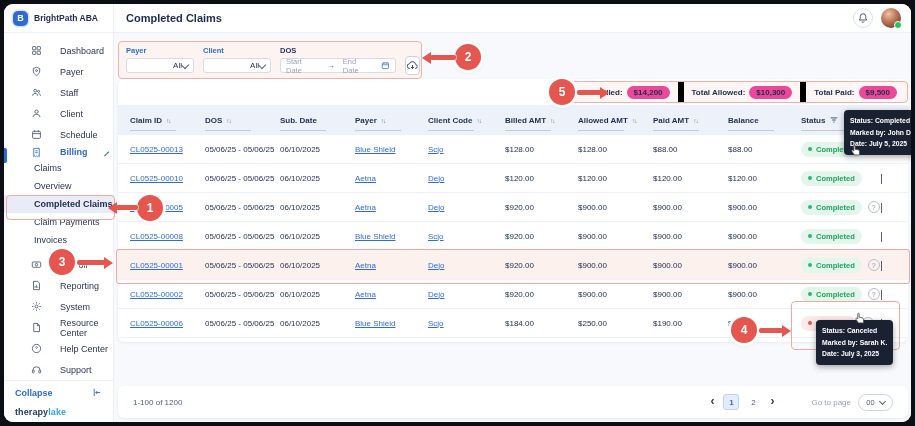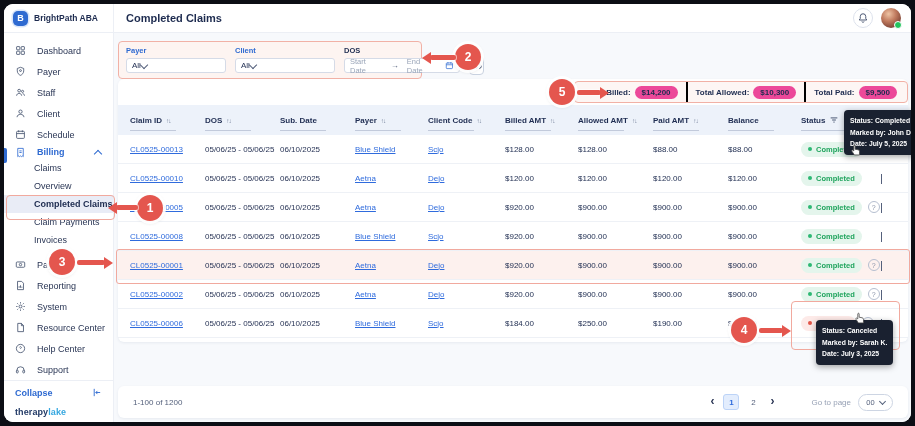--- a/index.html
+++ b/index.html
@@ -15,21 +15,21 @@
   .brand-name{font-size:8.5px;font-weight:bold;color:#1d2b4f;white-space:nowrap}
   .page-title{font-size:11px;font-weight:bold;color:#1d2b4f;margin-left:12px}
   .topbar-right{margin-left:auto;display:flex;align-items:center;gap:8px;padding-right:10px}
   .bell-btn{width:20px;height:20px;border-radius:50%;border:1px solid #dde2ec;background:#fff;display:flex;align-items:center;justify-content:center;color:#3c4a68;box-sizing:border-box}
   .bell-btn .ic{width:12px;height:12px}
   .avatar{width:20px;height:20px;border-radius:50%;background:radial-gradient(circle at 38% 30%,#eec3a4 0%,#c07a5e 40%,#7c4336 78%,#5c2f27 100%);position:relative;flex:none}
   .online-dot{position:absolute;right:-1px;bottom:-1px;width:6px;height:6px;border-radius:50%;background:#22c55e;border:1.3px solid #fff}
 
   
   .sidebar{position:absolute;left:0;top:28px;bottom:0;width:110px;background:#fff;border-right:1px solid #eceff5;box-sizing:border-box;display:flex;flex-direction:column;padding-top:8px;z-index:10}
-  .nav-item{display:flex;align-items:center;gap:11px;padding-left:11px;height:21px;font-size:9px;color:#2a3655;position:relative}
+  .nav-item{display:flex;align-items:center;gap:18px;padding-left:27px;height:21px;font-size:9px;color:#2a3655;position:relative}
   .nav-item .ni{width:11px;height:11px;color:#44526f;flex:none}
   .nav-item.active-parent{color:#2e6ad1;font-weight:bold}
   .nav-item.active-parent .ni{color:#2e6ad1}
   .billing-bar{position:absolute;left:0;top:3px;width:3px;height:15px;background:#2e6ad1;border-radius:0 2px 2px 0}
   .chev{width:5px;height:5px;border-right:1.4px solid currentColor;border-bottom:1.4px solid currentColor;display:inline-block}
   .chev.up{transform:rotate(-135deg);margin-left:auto;margin-right:12px;margin-top:3px}
   .chev.down{transform:rotate(45deg);margin-top:-2px}
   .sub-item{height:18px;padding-left:30px;font-size:9px;color:#2a3655;display:flex;align-items:center;position:relative}
   .sub-item.active{background:#e9ecf6;color:#1d2b4f;font-weight:bold}
   .nav-lower{margin-top:5px}
@@ -40,33 +40,33 @@
   .tl-logo .p{color:#223a66}.tl-logo .a{color:#35a7e0}
 
   
   .main{position:absolute;left:110px;top:28px;right:0;bottom:0;background:#f7f9fc}
 
   .filter-panel{position:absolute;left:4px;top:9px;width:304px;height:38px;background:#fdf4f1;border:1px solid #f1b1a6;border-radius:4px;box-sizing:border-box;display:flex;gap:9px;padding:4px 7px;z-index:2}
   .fgroup{display:flex;flex-direction:column;gap:3px}
   .flabel{font-size:7.5px;font-weight:bold;color:#2e6ad1}
   .flabel.dark{color:#1d2b4f}
   .fbox{height:15px;background:#fff;border:1px solid #d5dbe7;border-radius:3px;display:flex;align-items:center;box-sizing:border-box;padding:0 5px}
-  .fselect{width:100px;justify-content:flex-start;font-size:8px;color:#1d2b4f}
+  .fselect{width:68px;justify-content:flex-end;font-size:8px;color:#1d2b4f}
   .fselect .chev,.goto-select .chev{color:#55617c}
   .daterange{width:116px;gap:8px;font-size:7.5px;color:#9aa5b8}
   .daterange .sep{color:#55617c;font-size:8px}
   .cal-ic{width:9px;height:9px;color:#2e6ad1;margin-left:auto}
   .dl-btn{width:25px;height:19px;margin-top:10px;background:#fff;border:1px solid #c9d2e0;border-radius:4px;display:flex;align-items:center;justify-content:center;color:#3c4a68;box-sizing:border-box}
   .dl-btn .ic{width:13px;height:13px}
 
   
   .card{position:absolute;left:4px;top:47px;width:790px;height:263px;background:#fff;border-radius:6px;box-shadow:0 1px 3px rgba(20,40,80,.07);z-index:1}
   .totals{position:absolute;right:0;top:2px;height:22px;display:flex;align-items:center;background:#fdf6f4;border:1px solid #f1b1a6;border-radius:4px;box-sizing:border-box;padding:0 2px}
   .tgroup{display:flex;align-items:center;gap:4px;padding:0 8px;height:100%}
-  .tgroup + .tgroup{border-left:2px solid #000000}
+  .tgroup + .tgroup{border-left:6px solid #000000}
   .tlabel{font-size:8px;font-weight:bold;color:#1d2b4f;white-space:nowrap}
   .tvalue{background:#ec4899;border-radius:8px;padding:2px 7px;font-size:8px;font-weight:bold;color:#1d2b4f;white-space:nowrap}
 
   .grid-cols{display:grid;grid-template-columns:75px 75px 75px 73px 77px 73px 75px 75px 73px 80px 1fr;align-items:center;padding-left:12px;box-sizing:border-box}
   .thead{position:absolute;left:0;top:26px;right:0;height:30px;background:#edf2fa}
   .th{font-size:8px;font-weight:bold;color:#1f2d52;display:flex;align-items:center;gap:4px;position:relative;height:100%}
   .th .lbl{padding-top:1px}
   .th:not(.empty)::after{content:"";position:absolute;left:0;bottom:4px;width:46px;height:1px;background:#c2cadb}
   .sort{font-size:6.5px;color:#7c87a0;letter-spacing:-1px;font-weight:normal}
   .filt-ic{width:10px;height:10px;color:#3c4a68}

